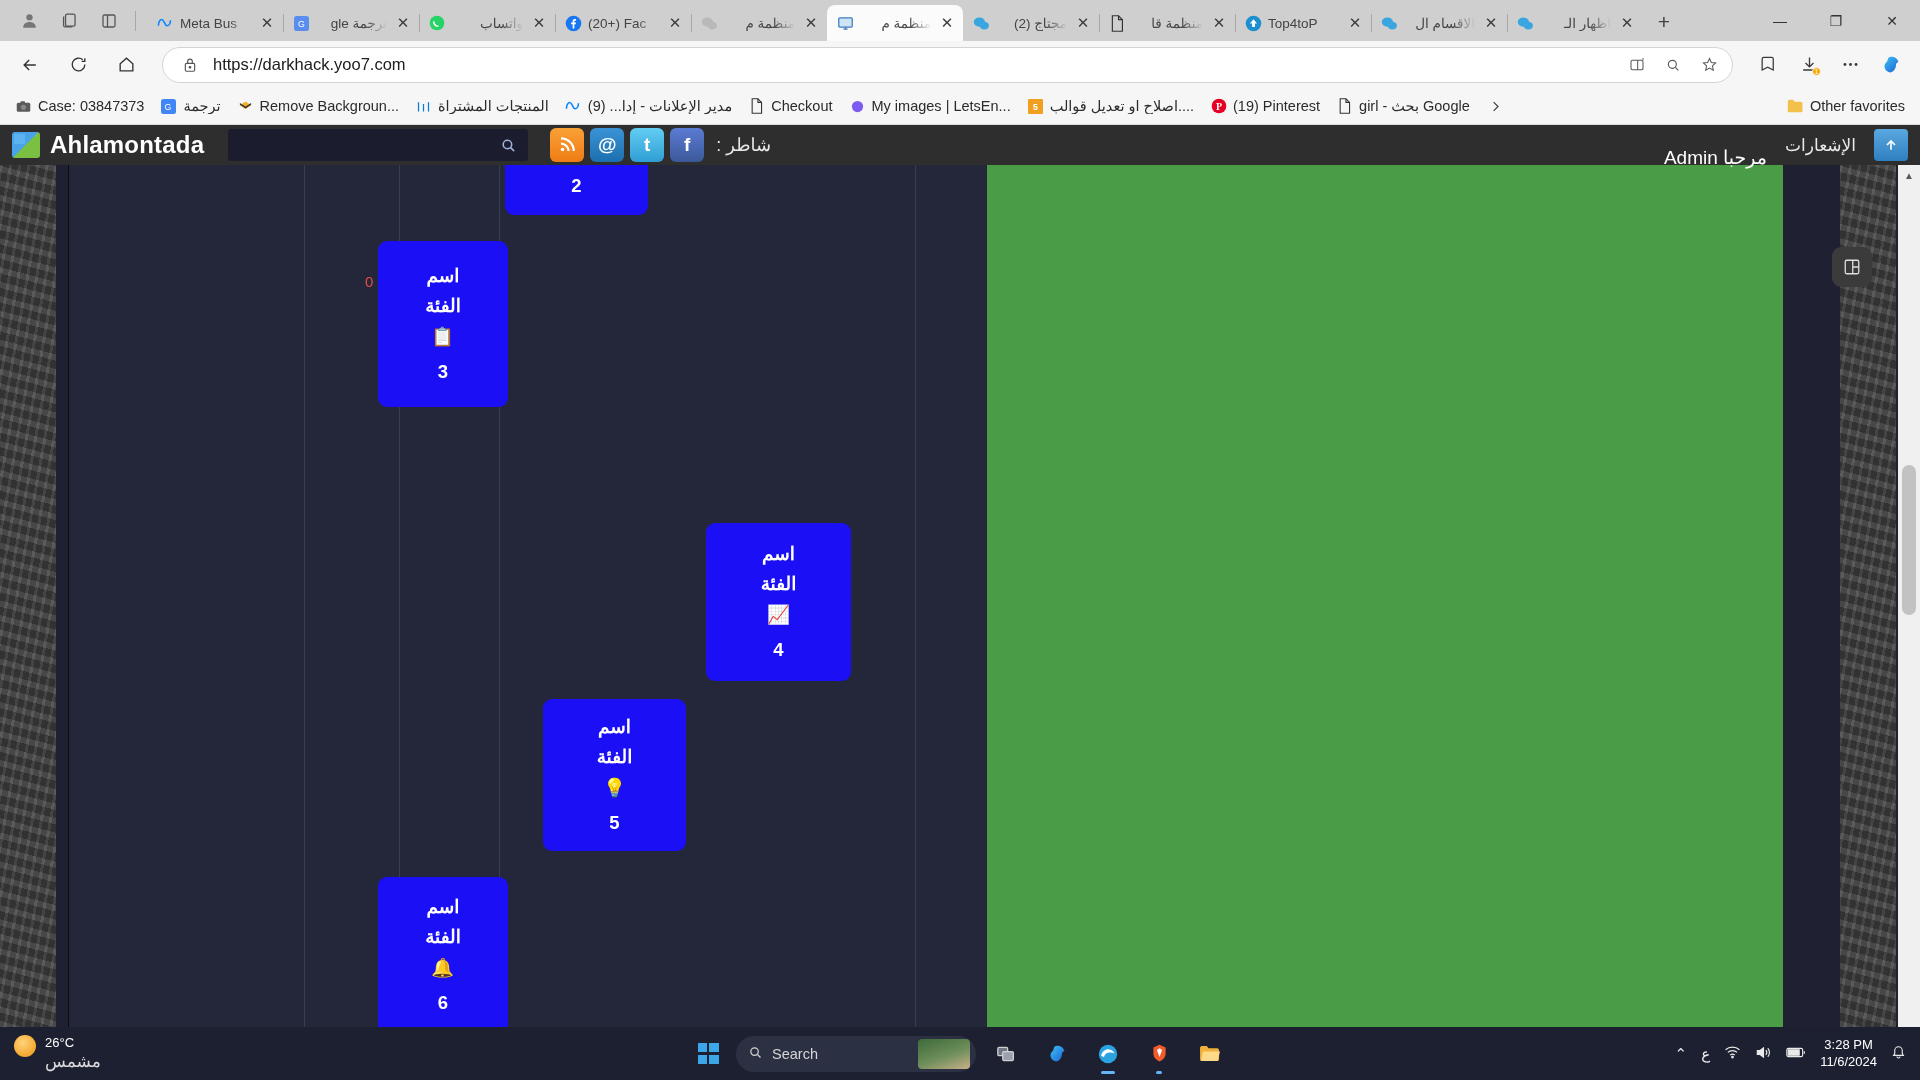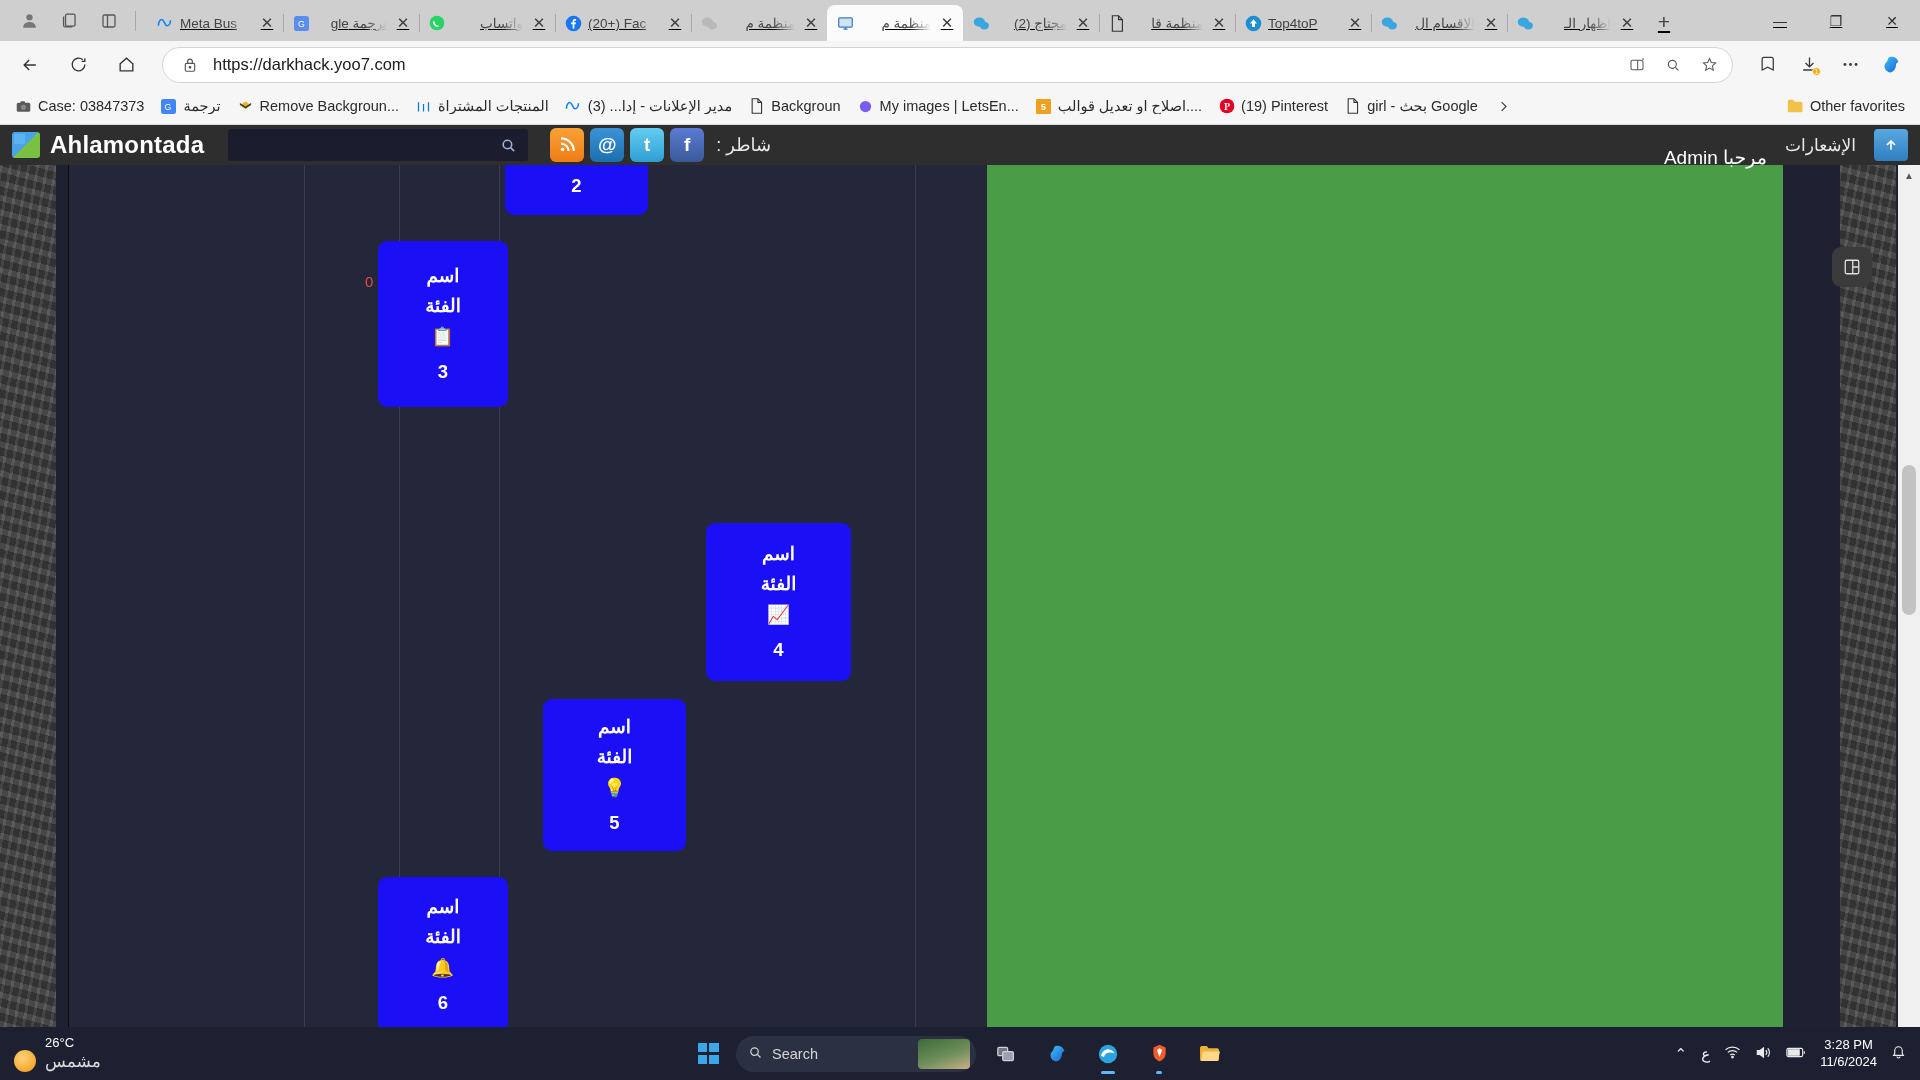--- a/index.html
+++ b/index.html
@@ -11,21 +11,20 @@
   }
 
   
   .tabstrip {
     height: 41px;
     background: #cfcfcf;
     display: flex;
     align-items: flex-end;
     padding-left: 4px;
     position: relative;
-    text-decoration: underline;
   }
   .winctl-left {
     display: flex; align-items: center;
     height: 41px;
     padding: 0 6px;
     gap: 2px;
   }
   .winbtn {
     width: 38px; height: 34px;
     display: flex; align-items: center; justify-content: center;
@@ -350,21 +349,21 @@
 
   
   .taskbar {
     position: absolute; left: 0; bottom: 0;
     width: 1920px; height: 53px;
     background: #1d2030;
     display: flex; align-items: center;
     color: #fff;
   }
   .tb-weather {
-    display: flex; align-items: flex-end; gap: 9px;
+    display: flex; align-items: flex-start; gap: 9px;
     padding-left: 14px; flex: 0 0 auto;
   }
   .sun {
     width: 22px; height: 22px; border-radius: 50%;
     background: radial-gradient(circle at 40% 35%, #ffd37a, #f0960f);
   }
   .tb-weather .wtxt { font-size: 13px; line-height: 1.25; }
   .tb-weather .wtxt .t2 { direction: rtl; font-size: 17px; color: #dcdcdc; }
 
   .tb-center {
@@ -697,30 +696,30 @@
         </svg>
     </span>
     <span class="bmlabel">المنتجات المشتراة</span>
   </div>
   <div class="bm">
     <span class="bmicon">
       <svg width="17" height="12" viewBox="0 0 24 16" fill="none" stroke="#0a84ff" stroke-width="2.2">
           <path d="M2 12c0-5 2-9 5-9s4 9 7 9 5-4 5-8"></path>
         </svg>
     </span>
-    <span class="bmlabel">مدير الإعلانات - إدا... (3)</span>
+    <span class="bmlabel">مدير الإعلانات - إدا... (9)</span>
   </div>
   <div class="bm">
     <span class="bmicon">
       <svg width="13" height="16" viewBox="0 0 18 22" fill="none" stroke="#333" stroke-width="1.5">
           <path d="M3 1h8l5 5v15H3z"></path>
           <path d="M11 1v5h5"></path>
         </svg>
     </span>
-    <span class="bmlabel">Backgroun</span>
+    <span class="bmlabel">Checkout</span>
   </div>
   <div class="bm">
     <span class="bmicon">
       <svg width="15" height="15" viewBox="0 0 24 24">
           <circle cx="12" cy="12" r="9" fill="#7b5cf0"></circle>
         </svg>
     </span>
     <span class="bmlabel">My images | LetsEn...</span>
   </div>
   <div class="bm">

